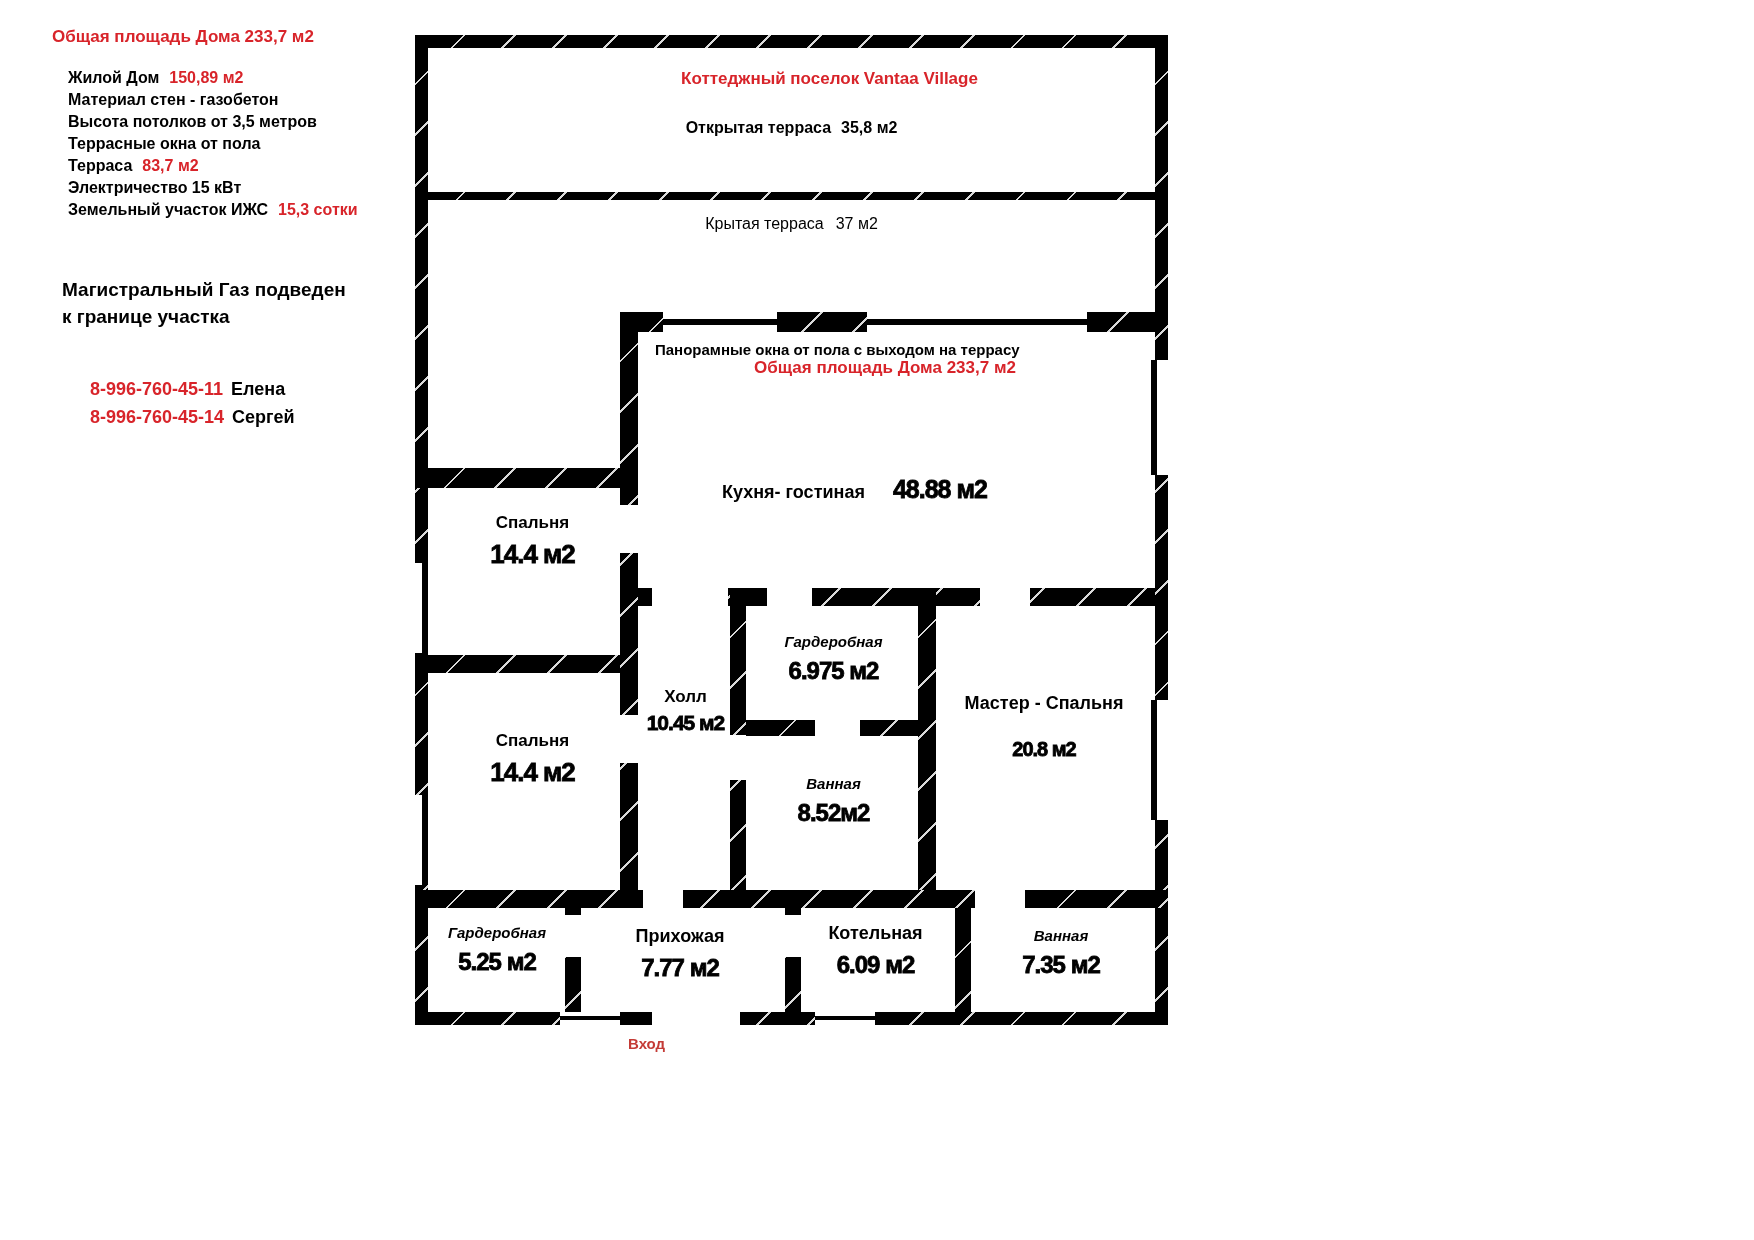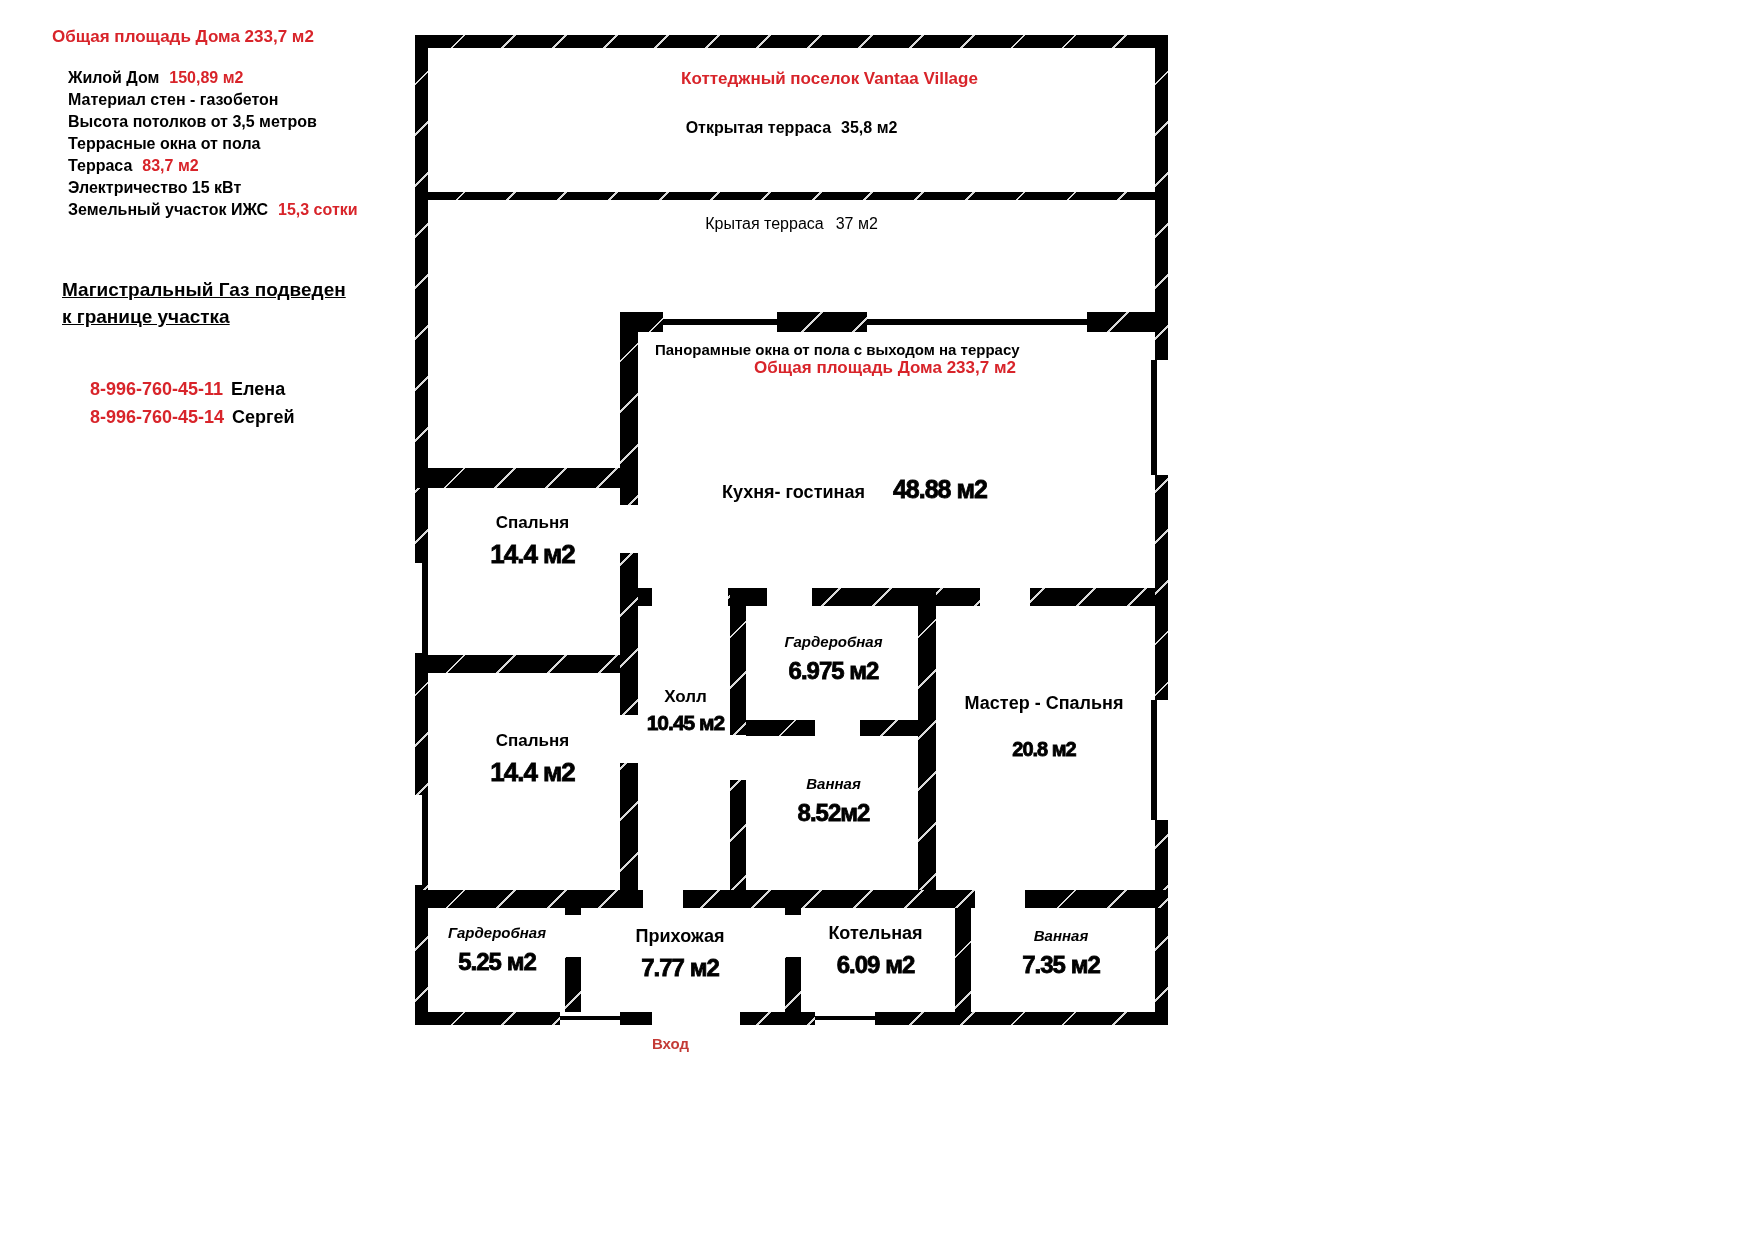--- a/index.html
+++ b/index.html
@@ -4,21 +4,21 @@
 <style>
   html,body{margin:0;padding:0;background:#fff;}
   .page{position:relative;width:1754px;height:1240px;background:#fff;overflow:hidden;
         font-family:"Liberation Sans",sans-serif;color:#000;}
   .abs{position:absolute;}
 
   
   .ip-title{left:52px;top:27px;font-size:17px;font-weight:bold;color:#d8242a;}
   .ip-lines{left:68px;top:67px;font-size:16px;font-weight:bold;line-height:22px;white-space:nowrap;}
   .ip-lines .val{margin-left:10px;color:#d8242a;}
-  .gas{left:62px;top:276px;font-size:19px;font-weight:bold;line-height:27px;text-decoration:underline;}
+  .gas{left:62px;top:276px;font-size:19px;font-weight:bold;line-height:27px;}
   .contacts{left:90px;top:375px;font-size:18px;font-weight:bold;line-height:28px;white-space:nowrap;}
   .contacts .phone{color:#d8242a;}
   .contacts .nm{margin-left:8px;margin-top:48px;}
 
   
   .plan{left:415px;top:35px;width:753px;height:990px;}
   .w{position:absolute;background-color:#000;
      background-image:repeating-linear-gradient(135deg,transparent 0 34px,rgba(255,255,255,.85) 34px 36px);}
   .d{position:absolute;background:#fff;}
   .winh{position:absolute;background:linear-gradient(to bottom,#fff 0 7px,#000 7px 13px,#fff 13px);}
@@ -45,21 +45,21 @@
   .rname{font-size:17px;font-weight:bold;line-height:1.2;}
   .rarea{font-size:26px;font-weight:bold;letter-spacing:-1px;margin-top:6px;-webkit-text-stroke:.8px #000;}
   .room.sm .rname{font-size:15px;font-style:italic;}
   .room.sm .rarea{font-size:24px;}
   .room.md .rname{font-size:18px;}
   .room.md .rarea{font-size:24px;}
   .room.hall .rarea{font-size:21px;margin-top:4px;}
   .room.master .rname{font-size:18px;}
   .room.master .rarea{font-size:20px;margin-top:23px;}
 
-  .entrance{left:628px;top:1035px;width:85px;text-align:center;
+  .entrance{left:628px;top:1035px;width:85px;
             font-size:15px;font-weight:bold;color:#c43b36;}
 </style>
 </head>
 <body>
 
 <div class="page">
 
   <div class="abs ip-title">Общая площадь Дома 233,7 м2</div>
 
   <div class="abs ip-lines">

